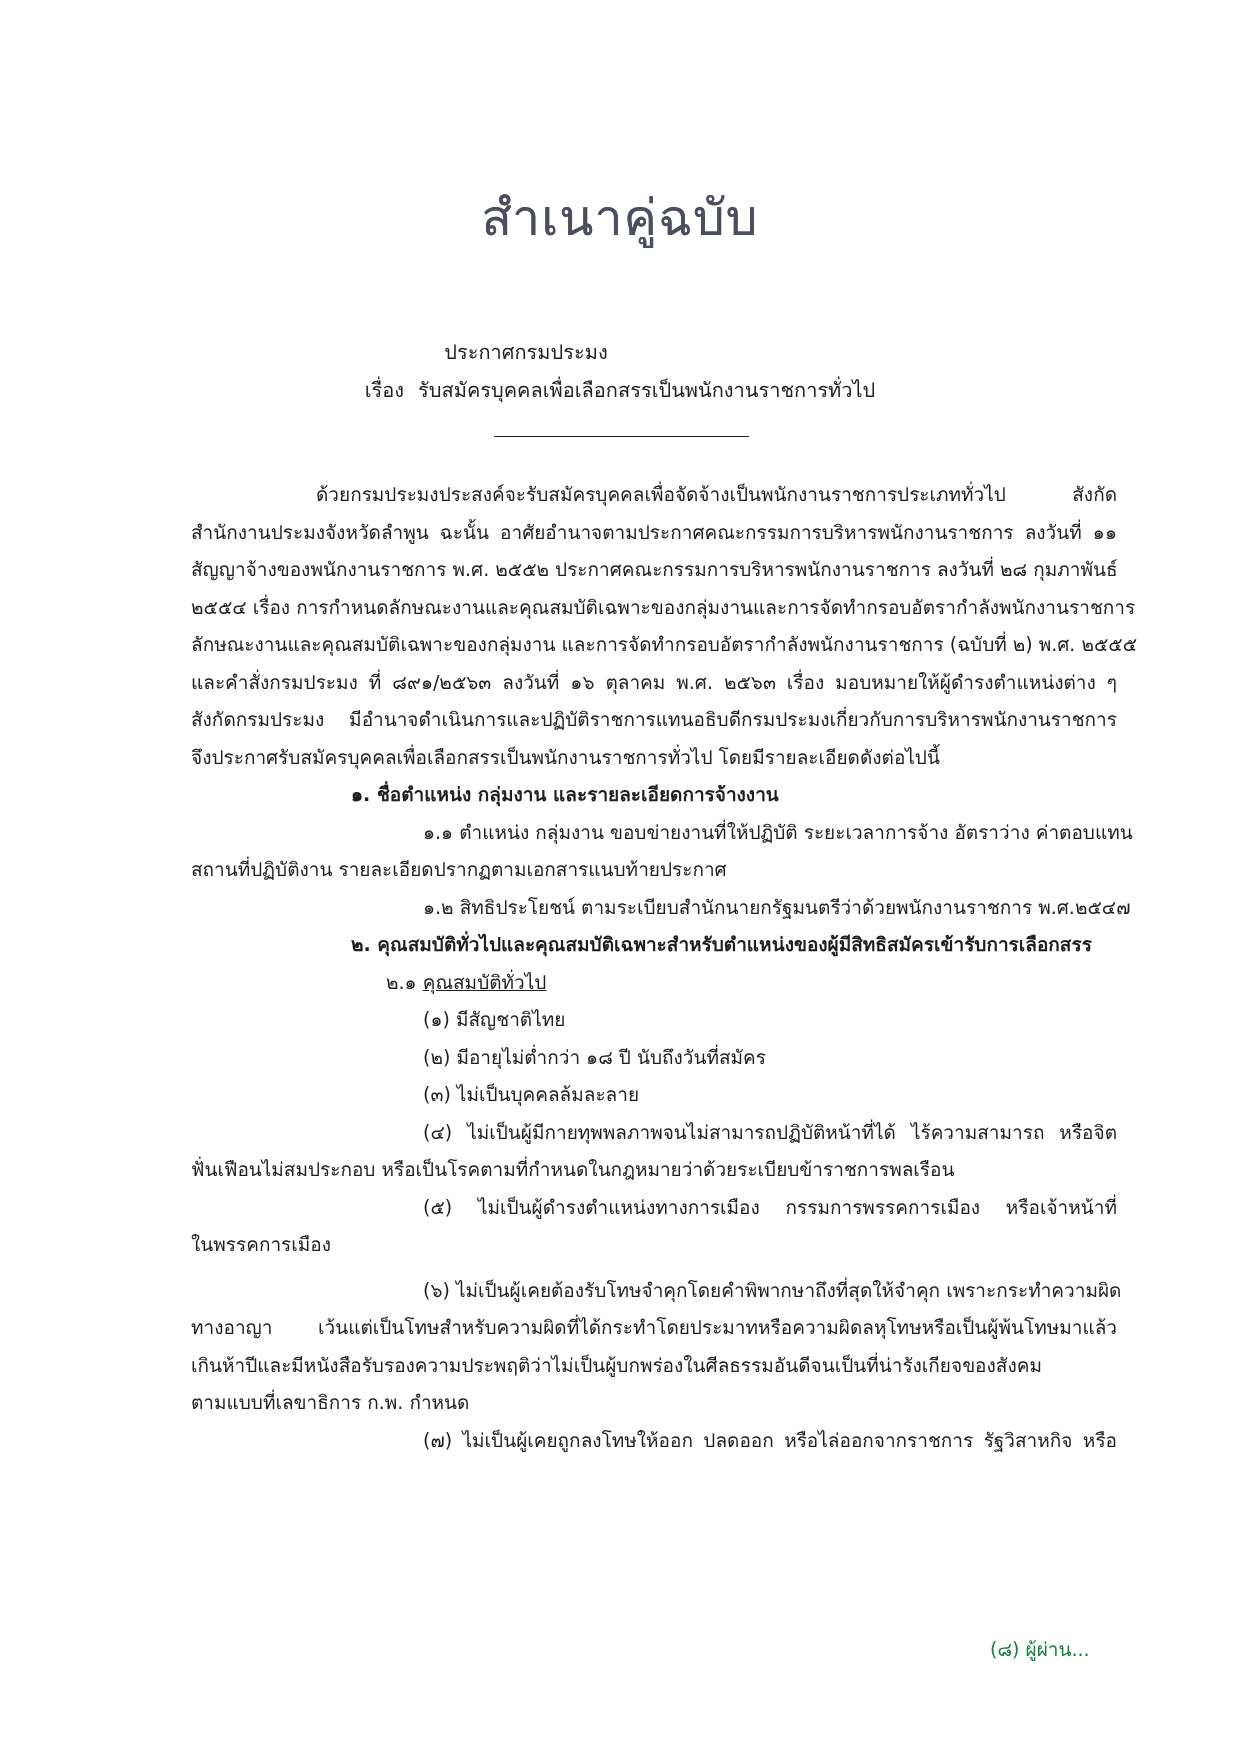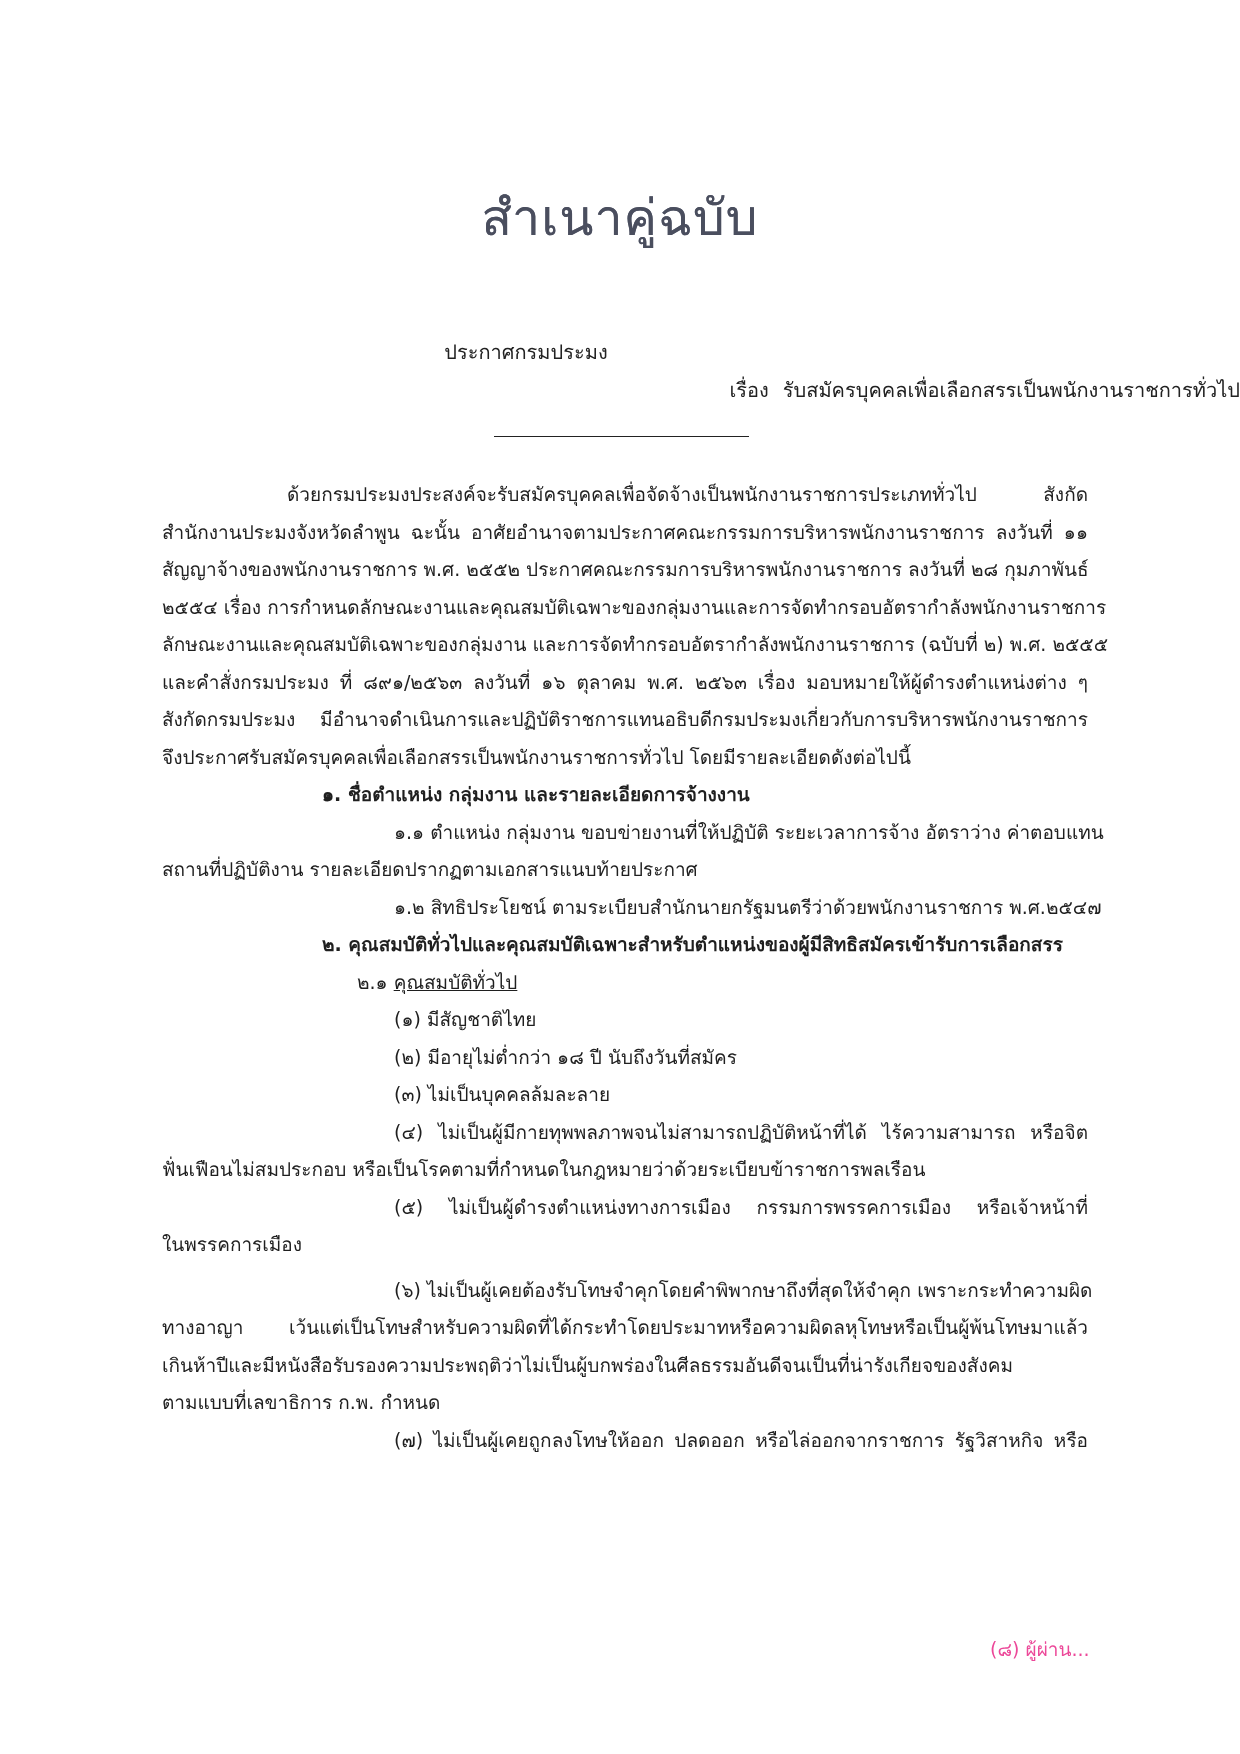--- a/index.html
+++ b/index.html
@@ -12,42 +12,42 @@
     .stamp {
       position: absolute; top: 178px; left: 0; width: 1240px; text-align: center;
       font-size: 50px; color: #4a4e5e; letter-spacing: 1px; font-weight: normal;
       text-shadow: 0 0 0.6px #6a6e7e;
     }
     .head1 {
       position: absolute; top: 336px; left: 0; width: 1052px; text-align: center;
       font-size: 20px; color: #222;
     }
     .head2 {
-      position: absolute; top: 374px; left: 0; width: 1240px; text-align: right;
+      position: absolute; top: 374px; left: 0; width: 1240px; text-align: center;
       font-size: 20px; color: #222;
     }
     .head2 .sp { display: inline-block; width: 14px; }
     .rule {
       position: absolute; top: 436px; left: 494px; width: 255px; height: 0;
       border-top: 1.5px solid #222;
     }
     .body-text {
-      position: absolute; left: 162px; width: 926px; font-size: 19px; line-height: 37.5px;
+      position: absolute; left: 191px; width: 926px; font-size: 19px; line-height: 37.5px;
       color: #1f1f1f;
     }
     .line { display: block; white-space: nowrap; text-align: justify; text-align-last: justify; height: 37.5px; }
     .line.last { text-align-last: left; }
     .ind1 { padding-left: 125px; }
     .ind2 { padding-left: 160px; }
     .ind3 { padding-left: 195px; }
     .ind4 { padding-left: 232px; }
     .bold { font-weight: bold; }
     .u { text-decoration: underline; }
     .footer {
-      position: absolute; top: 1634px; left: 990px; font-size: 19px; color: #ec4899;
+      position: absolute; top: 1634px; left: 990px; font-size: 19px; color: #15803d;
     }
   </style>
 </head>
 <body>
 
 <div class="page">
 
   <div class="stamp">สำเนาคู่ฉบับ</div>
 
   <div class="head1">ประกาศกรมประมง</div>

